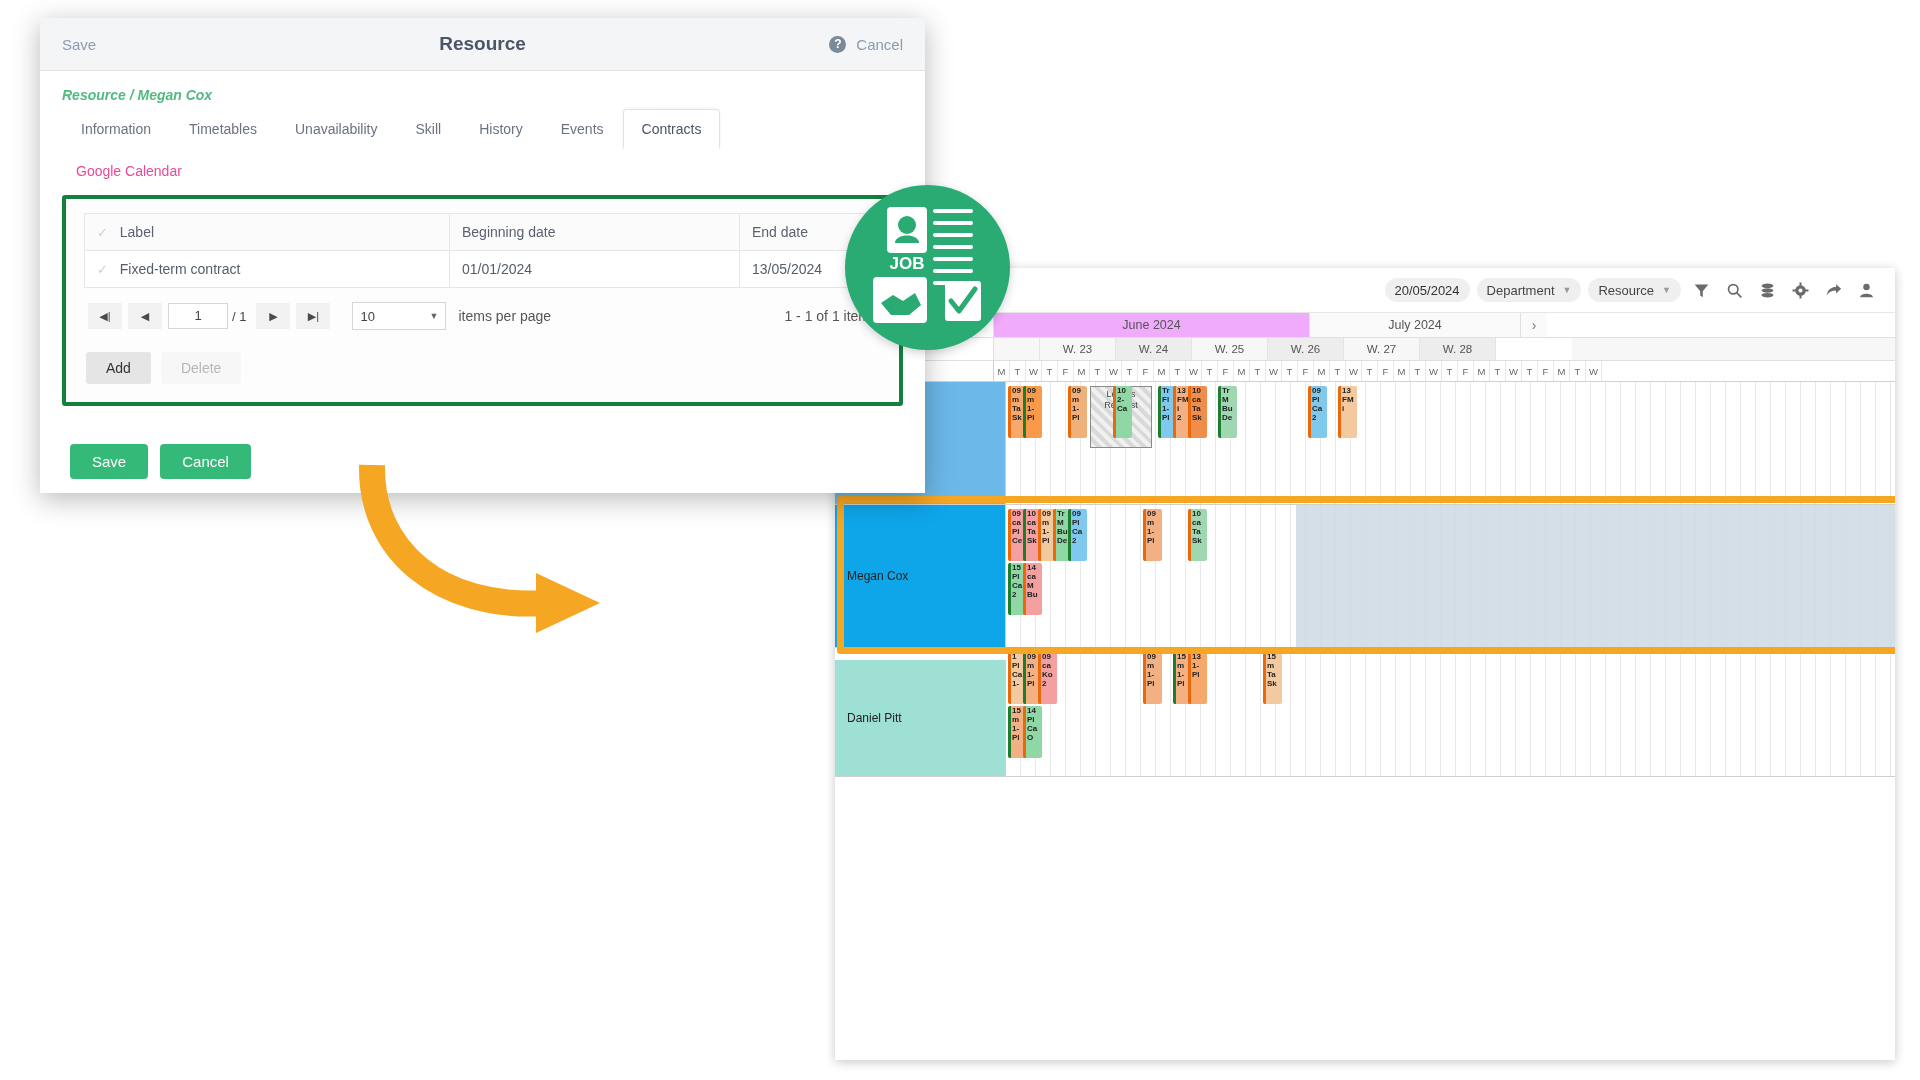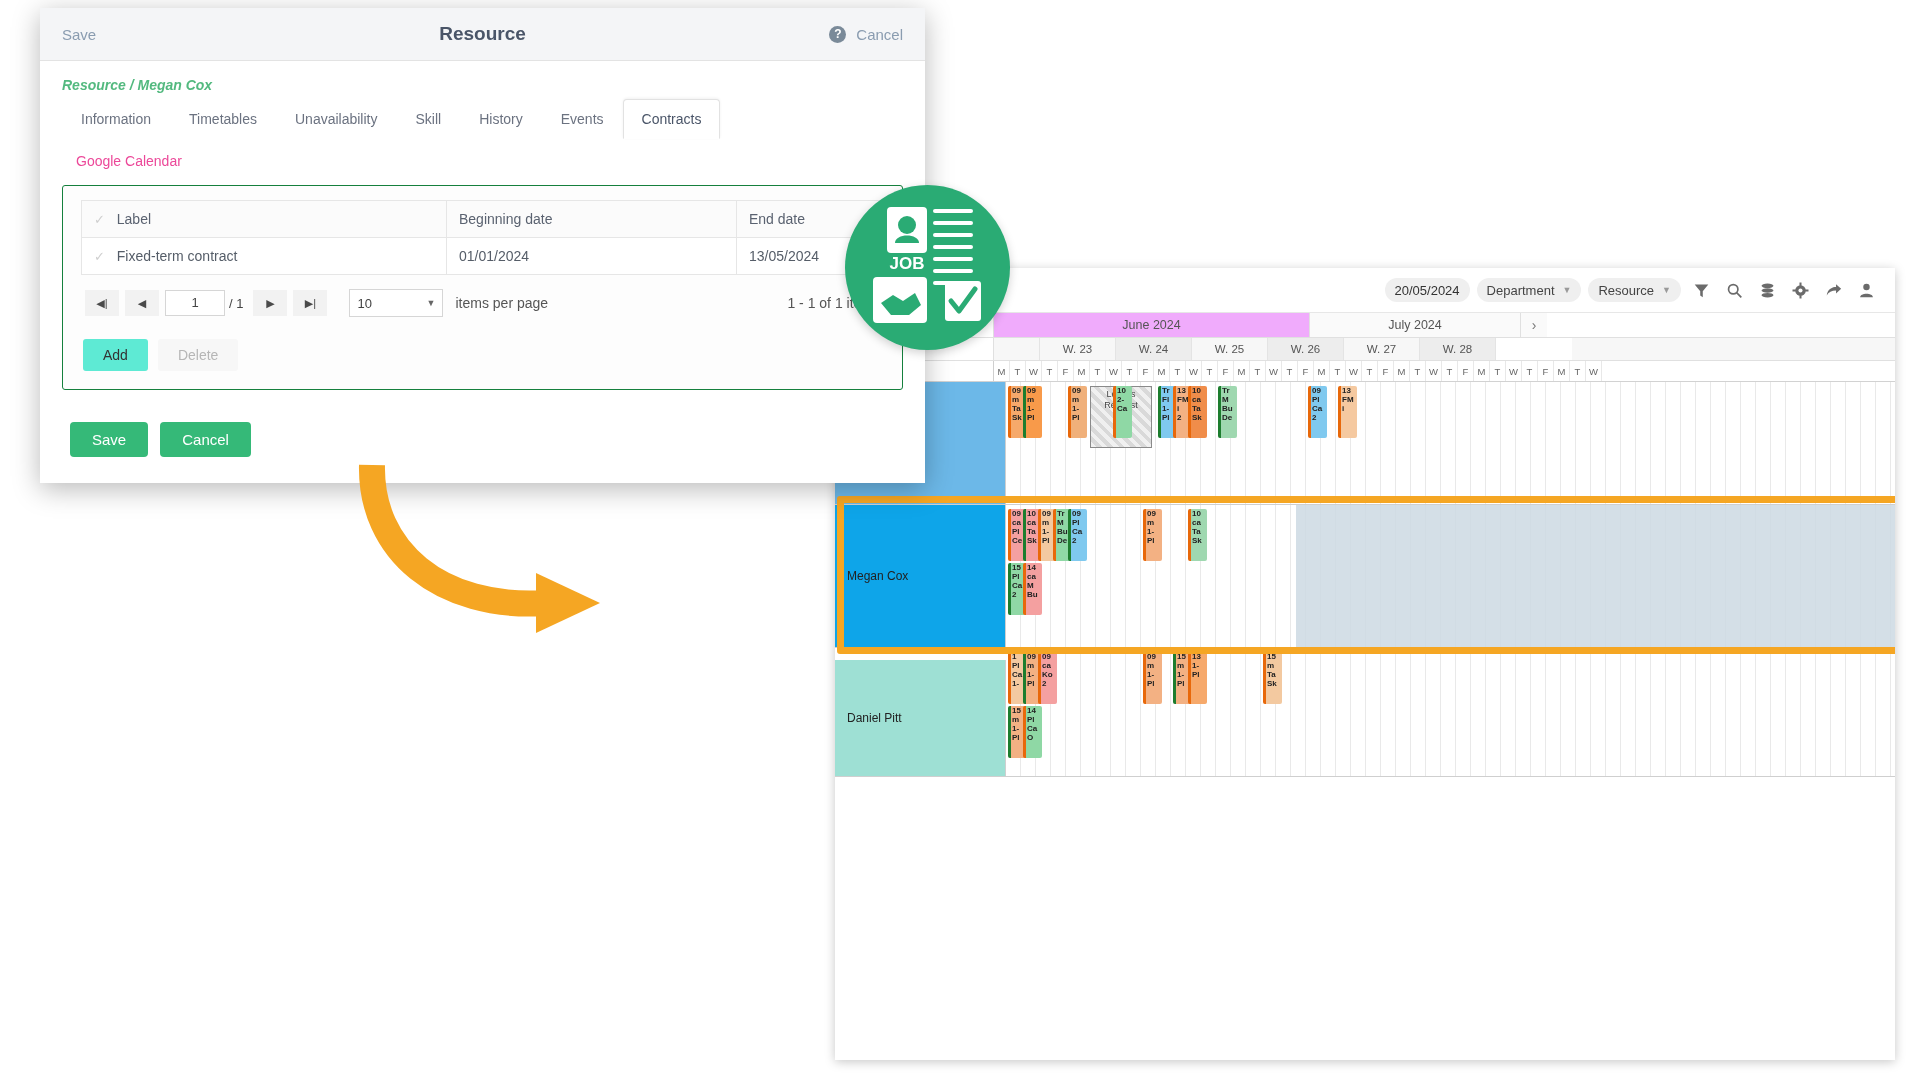--- a/index.html
+++ b/index.html
@@ -89,21 +89,21 @@
   }
 
   
   #megan-highlight{
     position:absolute;border:7px solid #f5a623;border-radius:3px;
     pointer-events:none;
   }
 
   
   #modal{
-    position:absolute;left:40px;top:8px;width:885px;height:475px;
+    position:absolute;left:40px;top:18px;width:885px;height:475px;
     background:#ffffff;box-shadow:0 6px 26px rgba(0,0,0,.28);
   }
   .m-head{
     height:52px;background:#f4f5f7;border-bottom:1px solid #e3e3e3;
     display:flex;align-items:center;padding:0 22px;position:relative;
   }
   .m-head .lnk{font-size:15px;color:#8a9cb0;cursor:pointer;}
   .m-head .title{
     position:absolute;left:0;right:0;text-align:center;font-size:19px;
     font-weight:bold;color:#4a5568;pointer-events:none;
@@ -121,21 +121,21 @@
   .tab{
     font-size:14px;color:#6b7280;padding:11px 18px;cursor:pointer;
     border:1px solid transparent;border-radius:4px 4px 0 0;
   }
   .tab.active{
     background:#fff;border-color:#e2e2e2;border-bottom-color:#fff;color:#4a5568;
     box-shadow:0 -1px 3px rgba(0,0,0,.06);
   }
   .subtitle{font-size:14px;color:#ec4899;padding:14px 0 0 36px;}
   .panel{
-    margin:16px 22px 6px 22px;border:1px solid #15803d;border-radius:3px;
+    margin:16px 22px 12px 22px;border:4px solid #15803d;border-radius:3px;
     background:#fdfdfd;padding:14px 18px 18px 18px;
   }
   table.grid{border-collapse:collapse;width:100%;}
   table.grid th{
     text-align:left;font-weight:normal;font-size:14px;color:#5a6270;
     padding:10px 12px;border:1px solid #e6e6e6;background:#fbfbfb;
   }
   table.grid td{
     font-size:14px;color:#555d68;padding:10px 12px;border:1px solid #e6e6e6;
     background:#fff;
@@ -155,21 +155,21 @@
   .pof{margin-right:10px;color:#444;font-size:13px;}
   .selwrap{
     margin-left:16px;width:78px;height:26px;border:1px solid #d6d6d6;background:#fff;
     display:flex;align-items:center;justify-content:space-between;padding:0 7px;
     font-size:13px;color:#444;
   }
   .ipp{margin-left:12px;font-size:14px;color:#555;}
   .count{margin-left:auto;font-size:14px;color:#555;padding-right:4px;}
   .actions{display:flex;gap:10px;padding:22px 0 0 2px;}
   .gbtn{
-    background:#5eead4;color:#333;font-size:14px;padding:8px 20px;border-radius:3px;cursor:pointer;
+    background:#e5e5e5;color:#333;font-size:14px;padding:8px 20px;border-radius:3px;cursor:pointer;
   }
   .gbtn.muted{background:#f7f7f7;color:#b6b6b6;}
   .footer{display:flex;gap:12px;padding:26px 0 0 30px;}
   .greenbtn{
     background:#35b978;color:#fff;font-size:15px;padding:9px 22px;border-radius:4px;cursor:pointer;
   }
 
   
   #badge{
     position:absolute;left:845px;top:185px;width:165px;height:165px;border-radius:50%;

